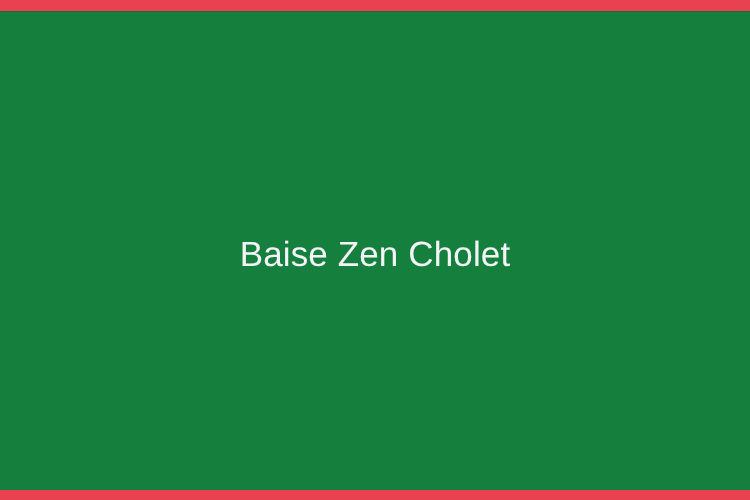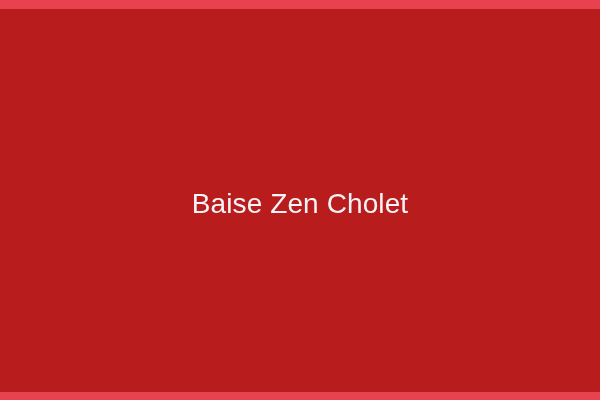--- a/index.html
+++ b/index.html
@@ -39,21 +39,21 @@
   .accent-bar-bottom {
     height: 8px;
   }
 
   .placeholder-body {
     flex: 1 1 auto;
     position: relative;
     display: flex;
     align-items: center;
     justify-content: center;
-    background: #b91c1c;
+    background: #15803d;
   }
 
   .placeholder-title {
     font-family: "Liberation Sans", sans-serif;
     font-size: 28px;
     font-weight: 400;
     line-height: 1.2;
     color: #f4f4f8;
     letter-spacing: 0.1px;
     text-align: center;

